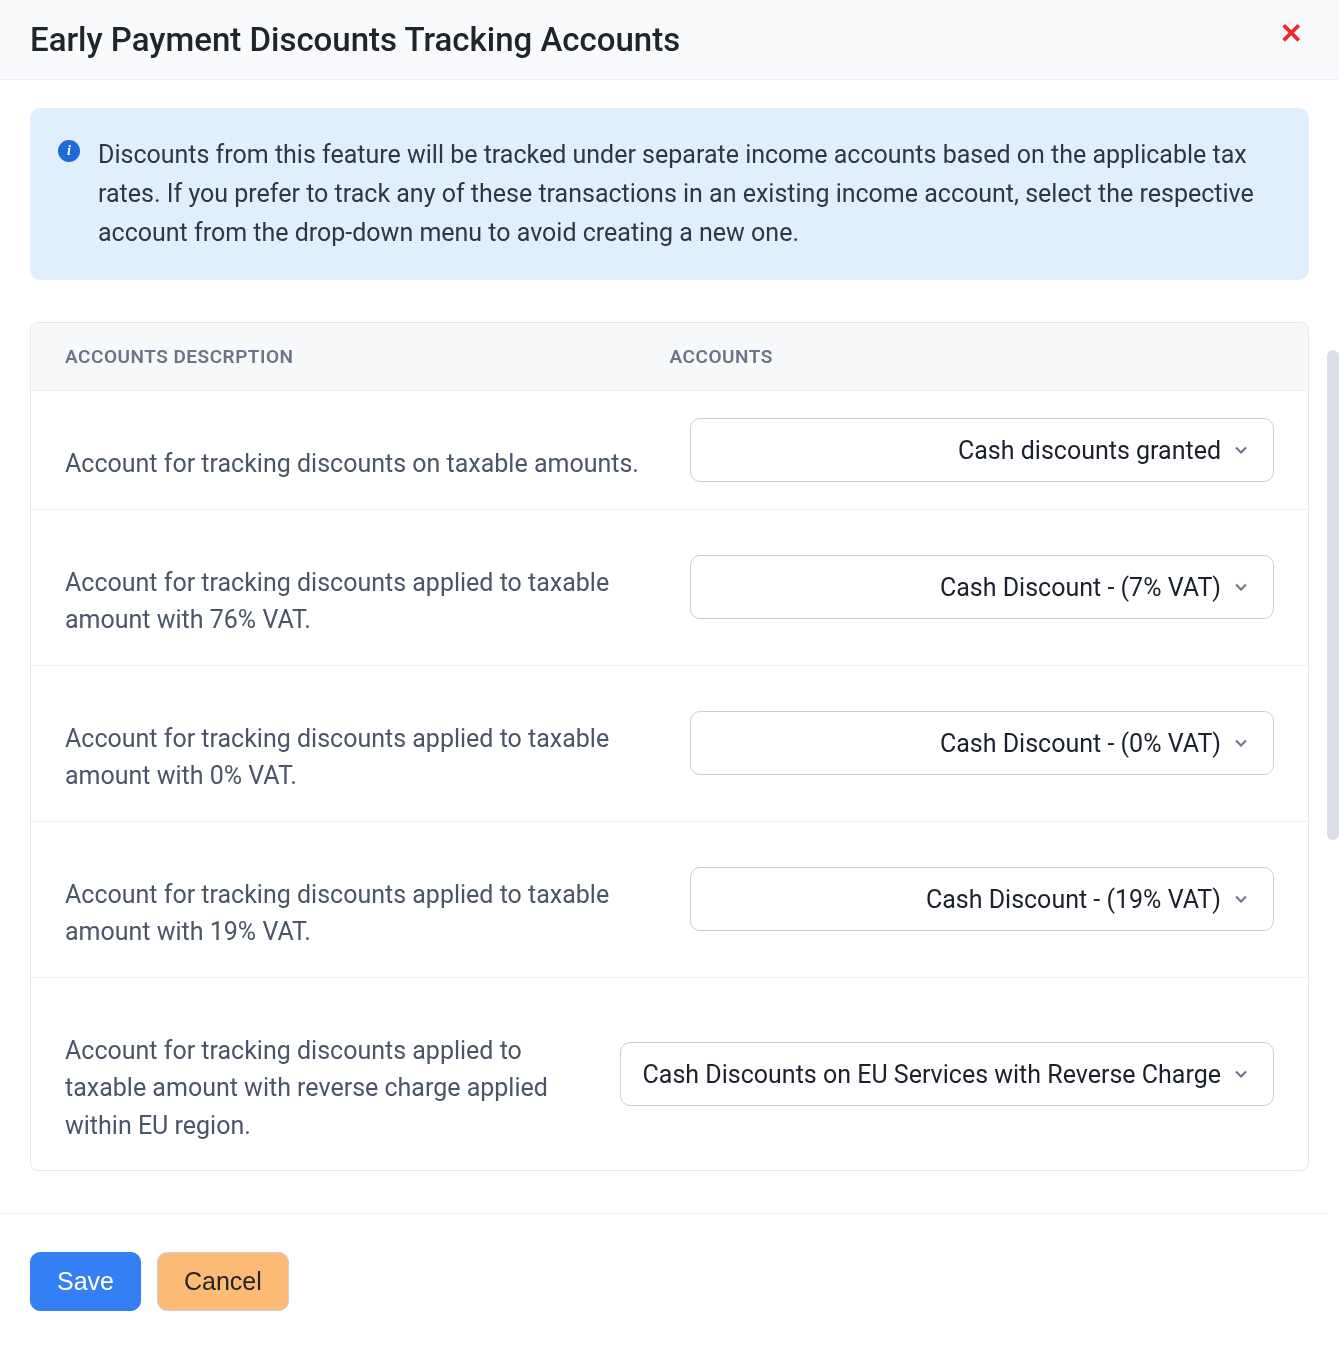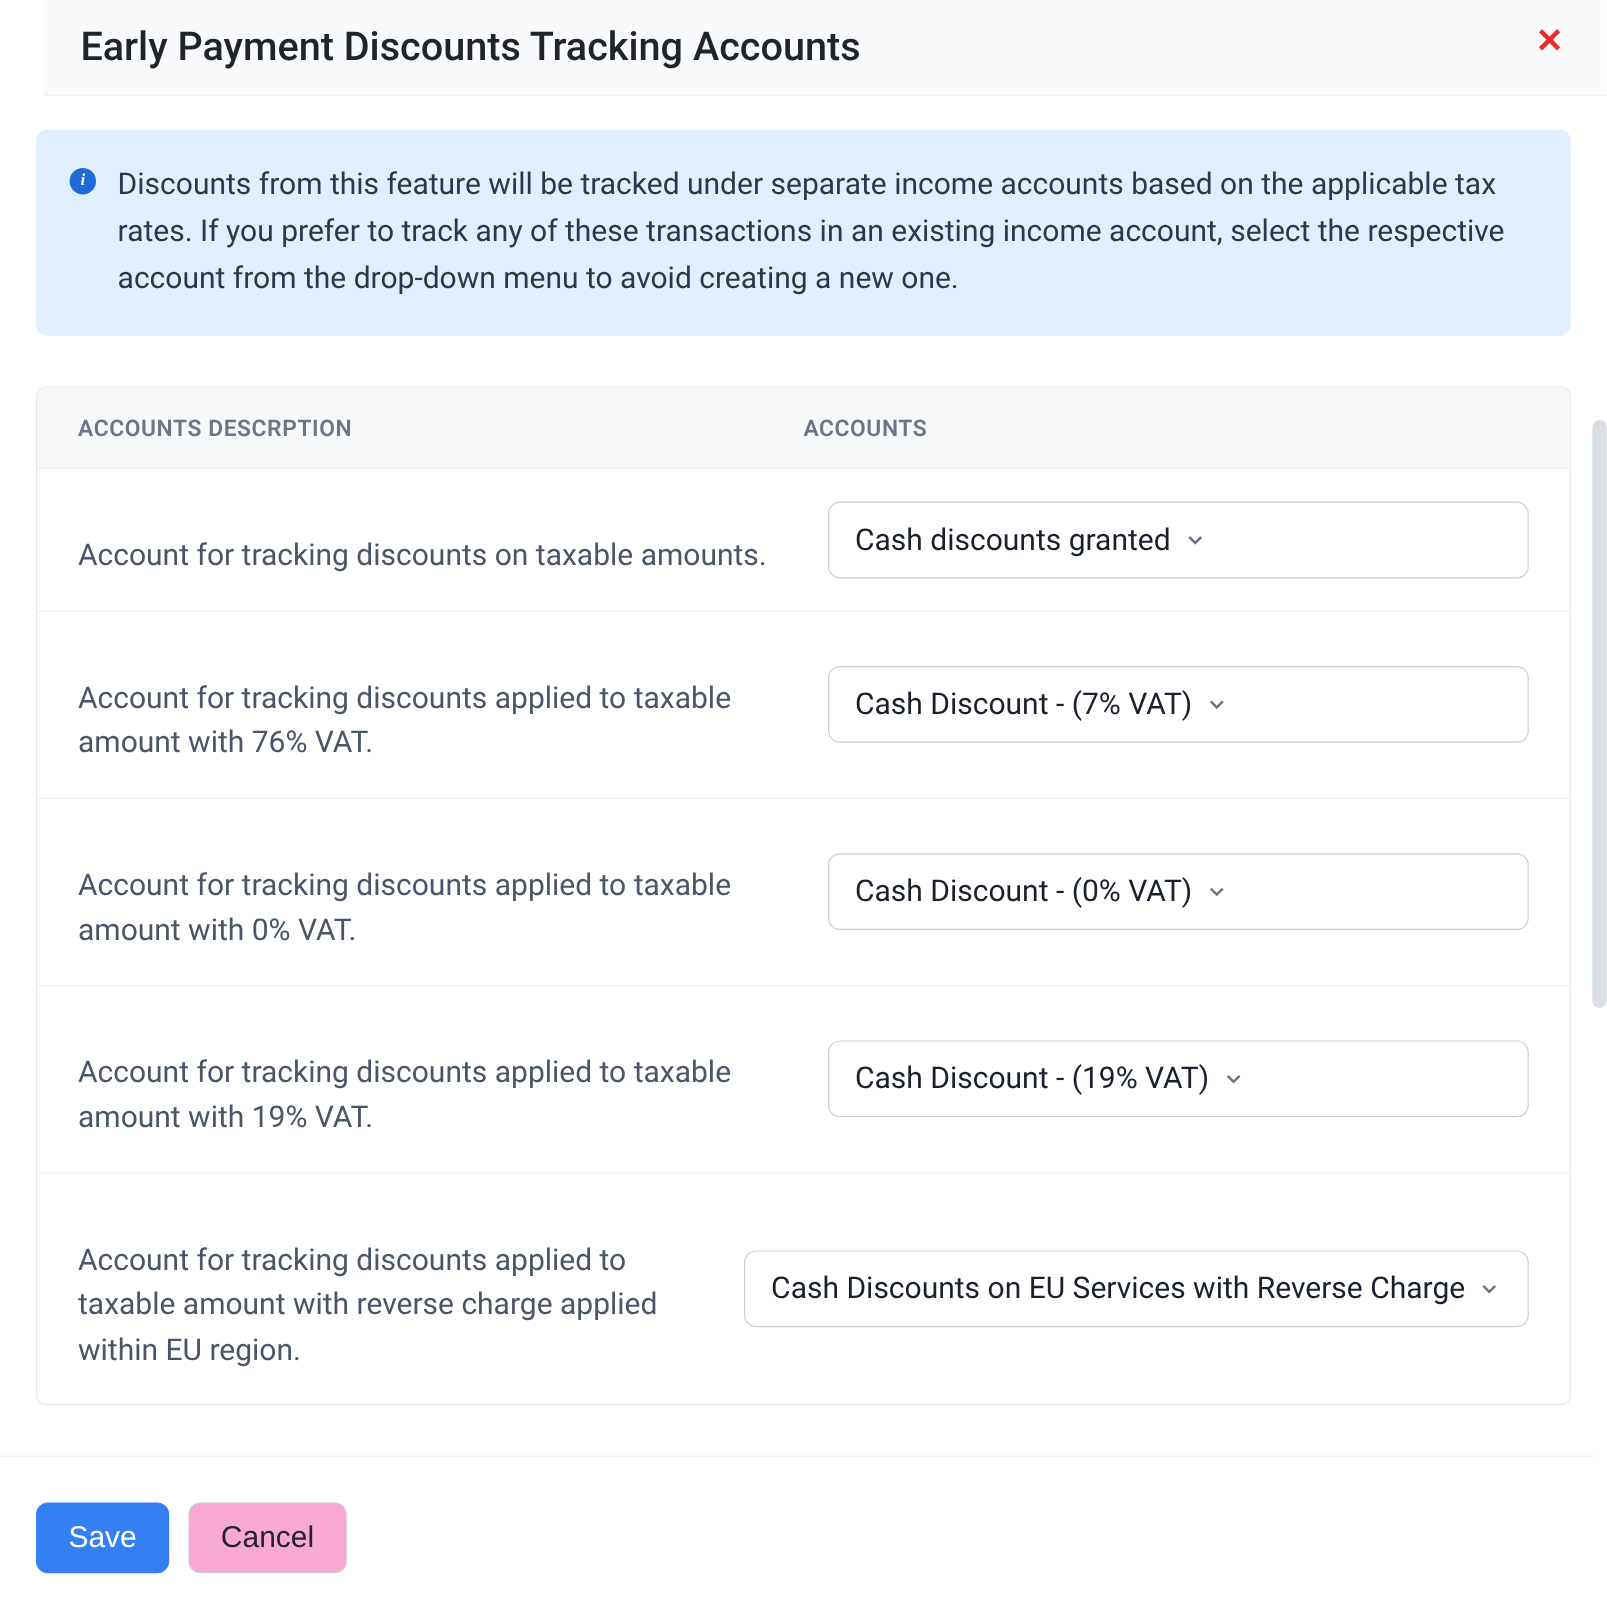--- a/index.html
+++ b/index.html
@@ -12,21 +12,20 @@
       position: relative;
       overflow: hidden;
     }
     .header {
       display: flex;
       justify-content: space-between;
       align-items: center;
       padding: 20px 30px 20px 30px;
       border-bottom: 1px solid #eef0f5;
       background: #f9fafb;
-      margin-left: 37px;
     }
     .title {
       font-size: 33px;
       font-weight: 500;
       color: #212529;
     }
     .close-btn {
       color: #eb2a2a;
       font-size: 28px;
       font-weight: 600;
@@ -102,21 +101,21 @@
     .desc {
       font-size: 25px;
       color: #4a5568;
       line-height: 1.5;
       padding-right: 10px;
       margin-top: 28px;
     }
     .select {
       display: flex;
       align-items: center;
-      justify-content: flex-start;
+      justify-content: flex-end;
       border: 1px solid #c9ced8;
       border-radius: 10px;
       padding: 15px 22px;
       font-size: 25px;
       color: #1a202c;
       background: #fff;
       cursor: pointer;
       min-height: 64px;
     }
     .select-text {
@@ -145,21 +144,21 @@
       border-radius: 10px;
       cursor: pointer;
       border: 1px solid transparent;
     }
     .btn-primary {
       background: #357ff5;
       color: #fff;
       border-color: #357ff5;
     }
     .btn-secondary {
-      background: #f9a8d4;
+      background: #fdba74;
       color: #212529;
       border-color: #c9ced8;
     }
     
     .scroll-indicator {
       position: absolute;
       right: 0px;
       top: 350px;
       width: 12px;
       height: 490px;

